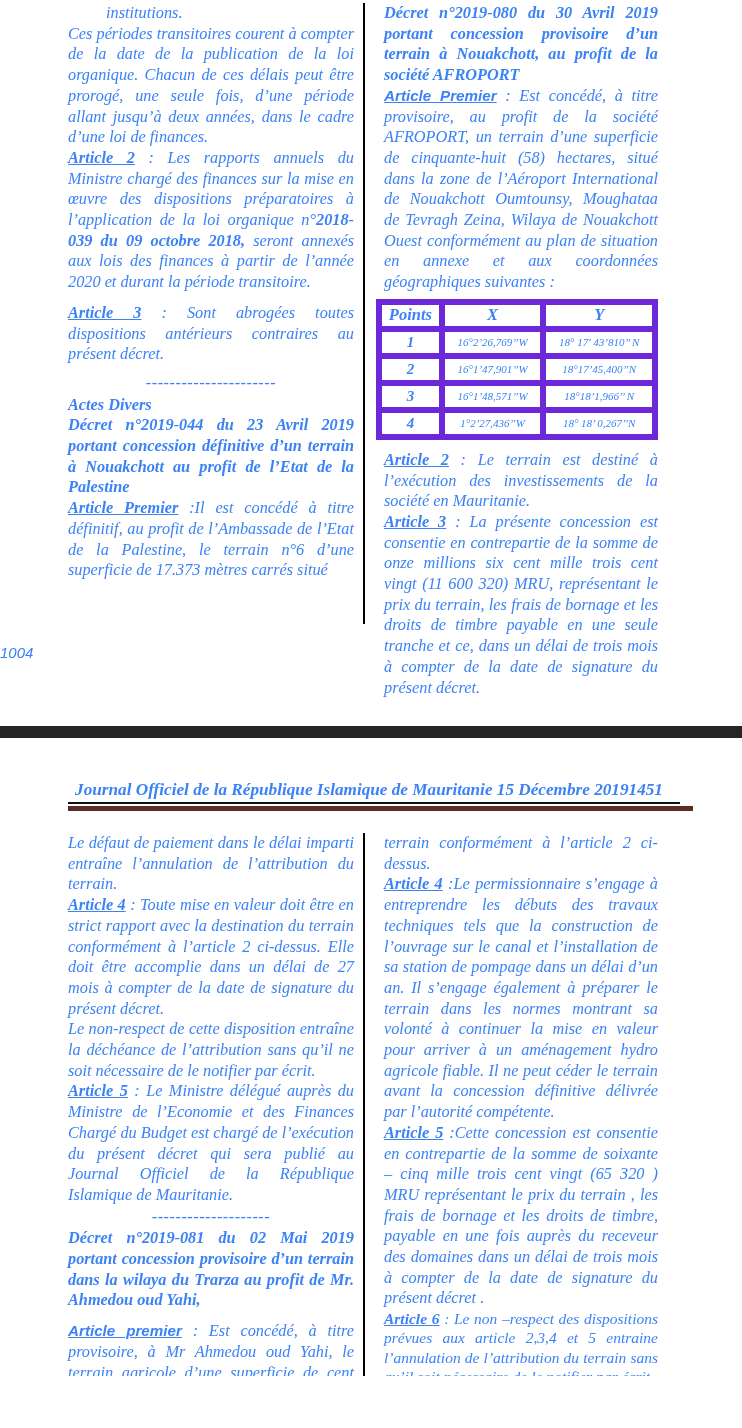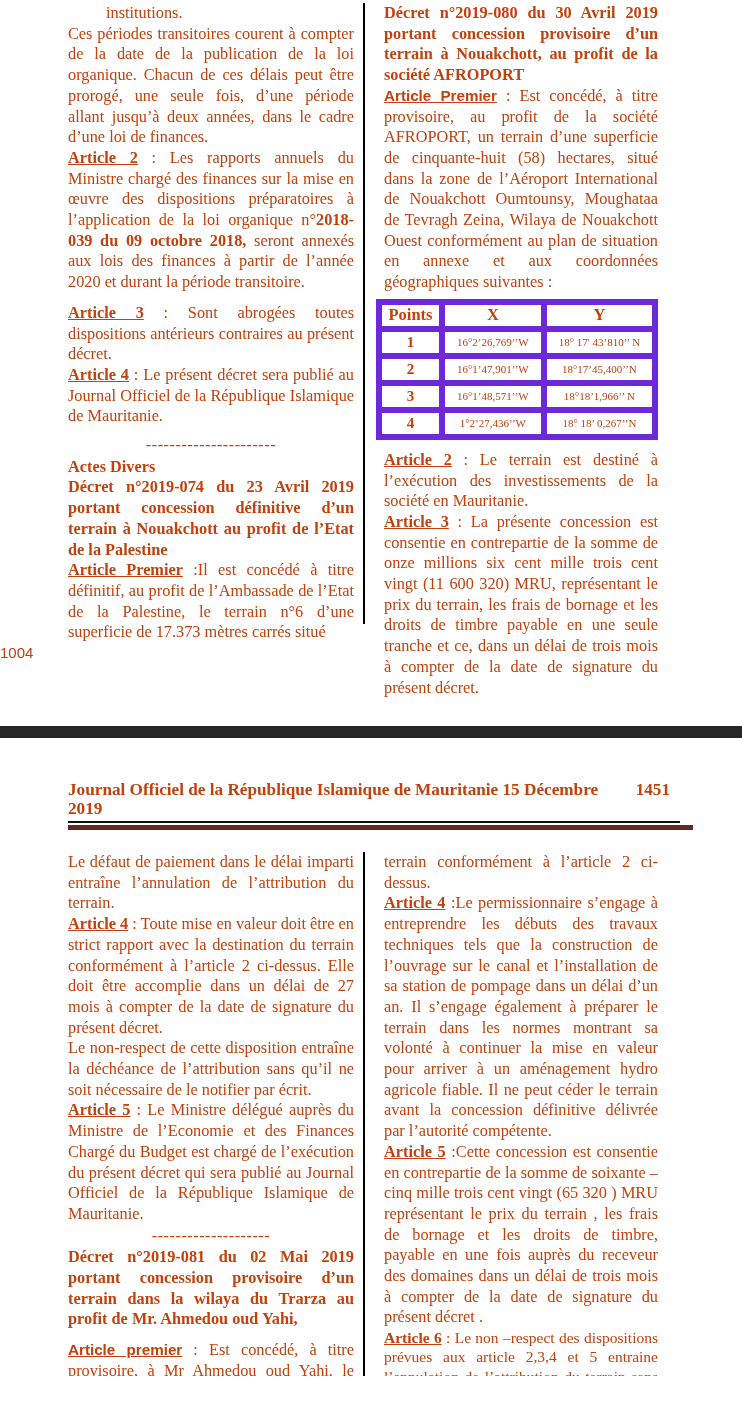--- a/index.html
+++ b/index.html
@@ -1,19 +1,20 @@
 <!DOCTYPE html>
 <html lang="fr"><head>
 <meta charset="utf-8">
 <style>
   html, body { margin:0; padding:0; background:#ffffff; }
   .page {
     position:relative; width:742px; height:1376px; overflow:hidden;
-    background:#ffffff; color:#c2410c;
+    background:#ffffff; color:#3b82f6;
     font-family:"Liberation Serif","DejaVu Serif",serif;
+    font-style:italic;
   }
   .fragment { position:absolute; left:0; width:742px; overflow:hidden; }
   #frag-top { top:0; height:726px; }
   #frag-bottom { top:738px; height:690px; }
 
   .cols { display:flex; align-items:flex-start; }
   .col-left  { width:286px; margin-left:68px; flex:none; }
   .col-right { width:274px; flex:none; }
   .vrule { width:2px; background:#000; flex:none; margin-left:9px; margin-right:19px; }
   #frag-top .vrule { height:621px; }
@@ -57,24 +58,23 @@
 <div class="page">
 
   <div class="fragment" id="frag-top">
     <div class="cols">
 
       <div class="col-left">
         <p class="hang"><span>institutions.</span></p>
         <p><span>Ces périodes transitoires courent à compter de la date de la publication de la loi organique. Chacun de ces délais peut être prorogé, une seule fois, d’une période allant jusqu’à deux années, dans le cadre d’une loi de finances.</span></p>
         <p><span class="art">Article 2</span><span> : Les rapports annuels du Ministre chargé des finances sur la mise en œuvre des dispositions préparatoires à l’application de la loi organique n°</span><span class="b">2018-039 du 09 octobre 2018,</span><span> seront annexés aux lois des finances à partir de l’année 2020 et durant la période transitoire.</span></p>
         <p class="mt10"><span class="art">Article 3</span><span> : Sont abrogées toutes dispositions antérieurs contraires au présent décret.</span></p>
-        <p><span class="art">Article 4</span><span> : Le présent décret sera publié au Journal Officiel de la République Islamique de Mauritanie.</span></p>
         <p class="dashes mt8"><span>----------------------</span></p>
         <p class="b"><span>Actes Divers</span></p>
-        <p class="b"><span>Décret n°2019-074 du 23 Avril 2019 portant concession définitive d’un terrain à Nouakchott au profit de l’Etat de la Palestine</span></p>
+        <p class="b"><span>Décret n°2019-044 du 23 Avril 2019 portant concession définitive d’un terrain à Nouakchott au profit de l’Etat de la Palestine</span></p>
         <p><span class="art">Article Premier</span><span> :Il est concédé à titre définitif, au profit de l’Ambassade de l’Etat de la Palestine, le terrain n°6 d’une superficie de 17.373 mètres carrés situé</span></p>
       </div>
 
       <div class="vrule"></div>
 
       <div class="col-right">
         <p class="b"><span>Décret n°2019-080 du 30 Avril 2019 portant concession provisoire d’un terrain à Nouakchott, au profit de la société AFROPORT</span></p>
         <p><span class="art-sans">Article Premier</span><span> :  Est concédé, à titre provisoire, au profit de la société AFROPORT, un terrain d’une superficie de cinquante-huit (58) hectares, situé dans la zone de l’Aéroport International de Nouakchott Oumtounsy, Moughataa de Tevragh Zeina, Wilaya de Nouakchott Ouest conformément au plan de situation en annexe et aux coordonnées géographiques suivantes :</span></p>
 
         <table class="coords">

